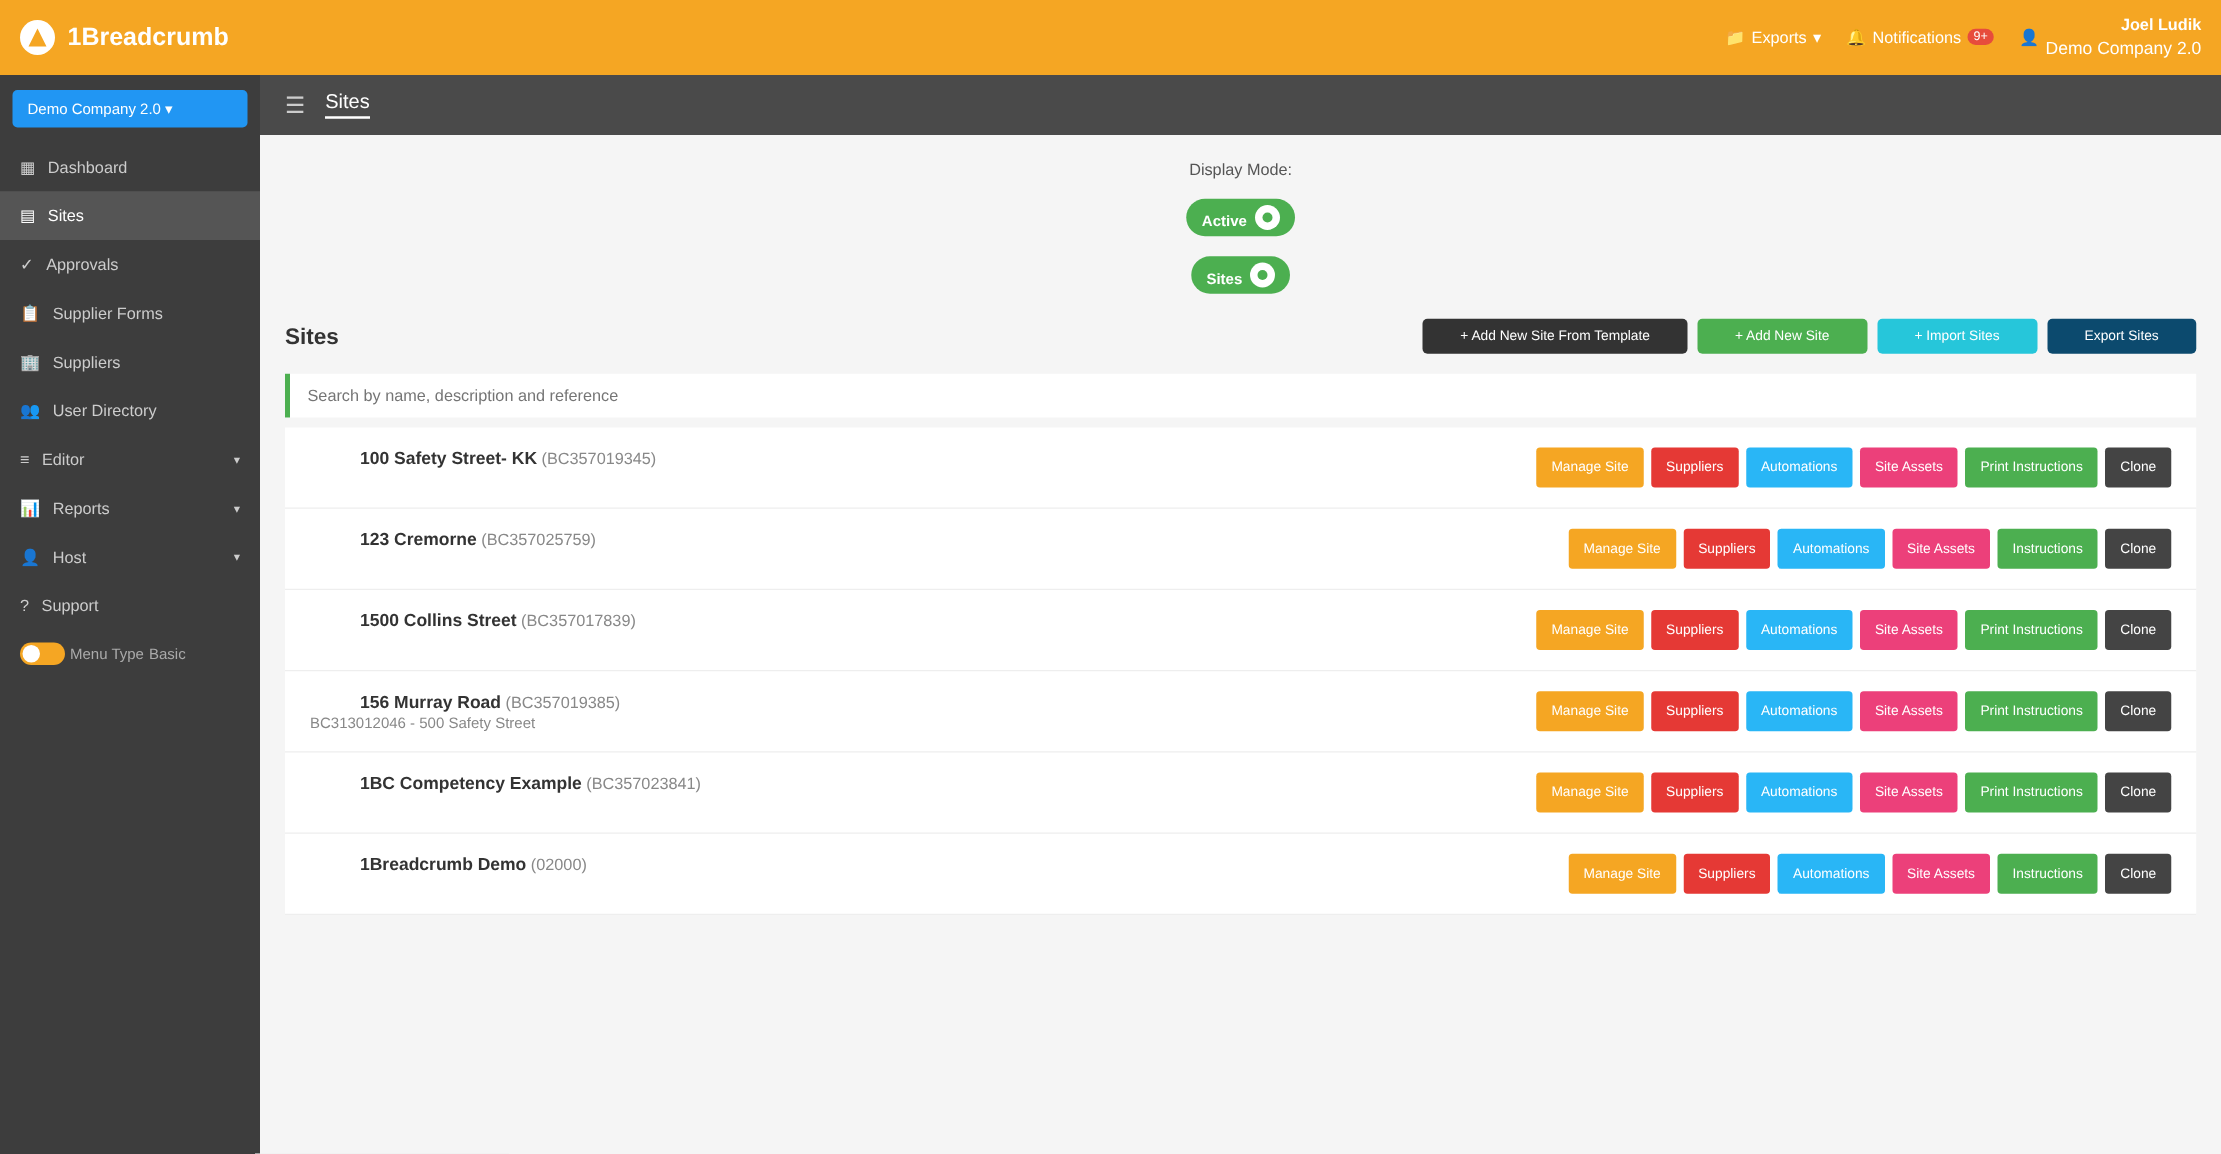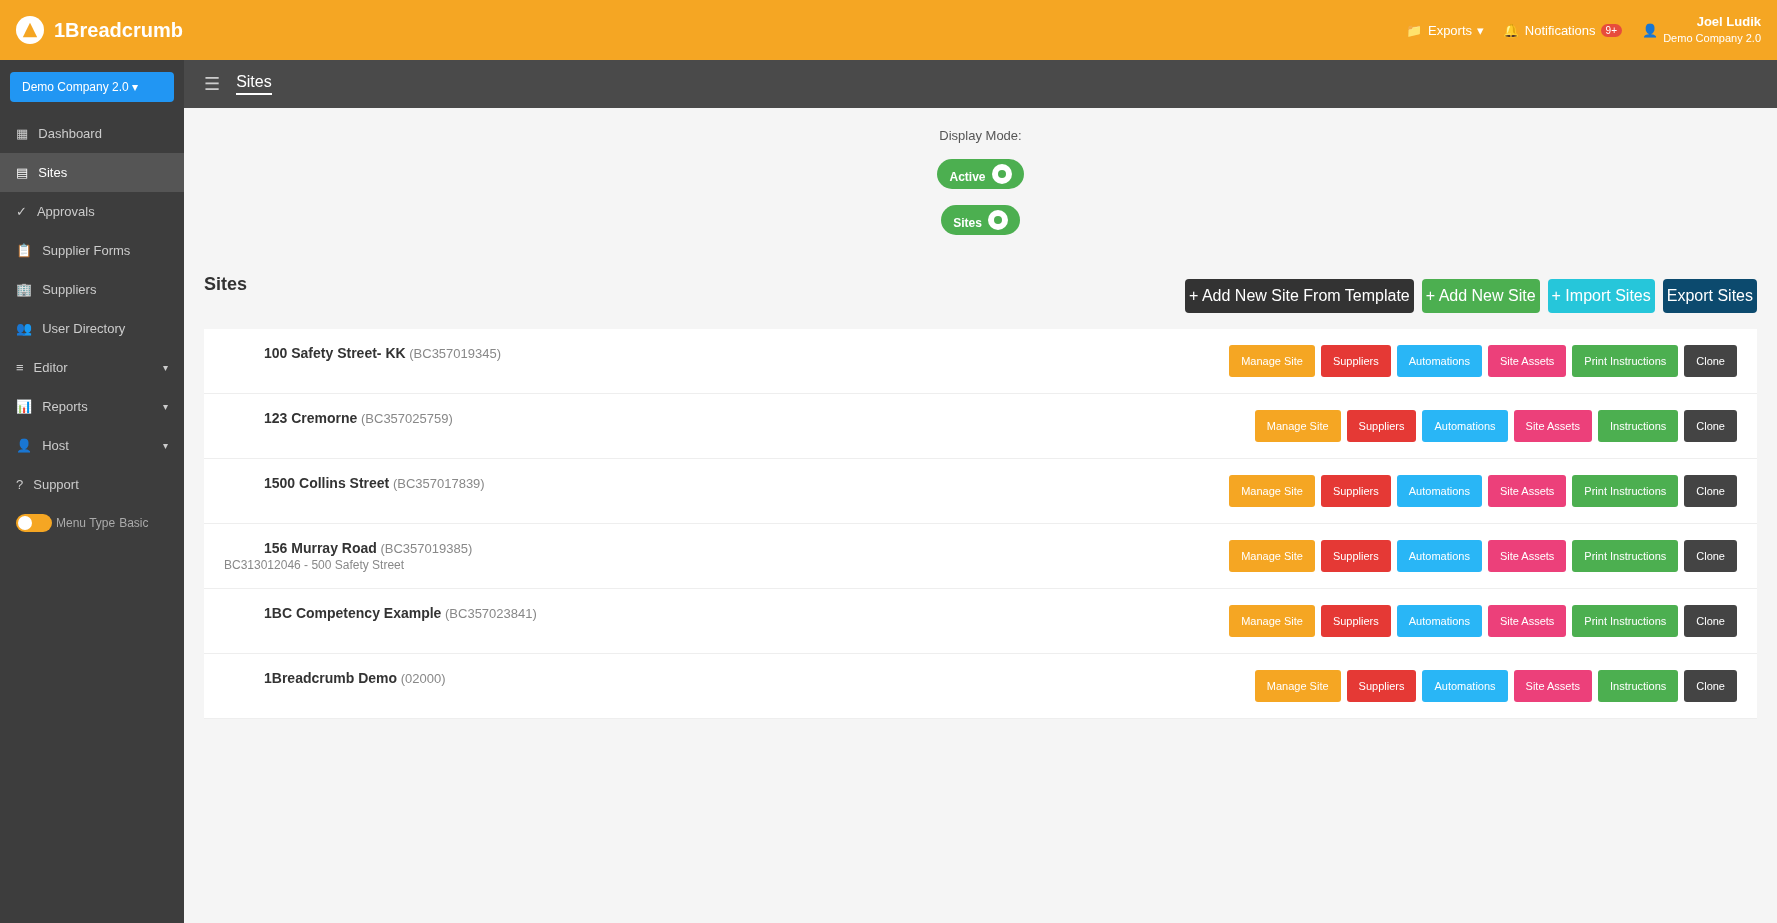--- a/index.html
+++ b/index.html
@@ -17,28 +17,28 @@
     }
     .topnav-left { display: flex; align-items: center; gap: 10px; }
     .topnav-logo { display: flex; align-items: center; gap: 8px; color: white; font-size: 20px; font-weight: bold; }
     .logo-icon { width: 28px; height: 28px; background: white; border-radius: 50%; display: flex; align-items: center; justify-content: center; }
     .logo-icon svg { width: 18px; height: 18px; }
     .topnav-right { display: flex; align-items: center; gap: 20px; color: white; font-size: 13px; }
     .topnav-right-item { display: flex; align-items: center; gap: 5px; cursor: pointer; }
     .notification-badge { background: #e74c3c; color: white; border-radius: 10px; font-size: 10px; padding: 1px 5px; }
     .user-info { text-align: right; line-height: 1.3; }
     .user-name { font-weight: bold; font-size: 13px; }
-    .user-company { font-size: 11px; }
+    .user-company { font-size: 14px; }
 
     
     .main-layout { display: flex; flex: 1; overflow: hidden; }
 
     
     .sidebar {
-      width: 184px;
+      width: 208px;
       background: #3d3d3d;
       display: flex;
       flex-direction: column;
       flex-shrink: 0;
       overflow-y: auto;
     }
     .sidebar-company-btn {
       background: #2196F3;
       color: white;
       border: none;
@@ -114,21 +114,21 @@
       display: flex; align-items: center; justify-content: center;
     }
 
     
     .sites-header {
       display: flex; align-items: center; justify-content: space-between;
       margin-bottom: 16px;
     }
     .sites-title { font-size: 18px; font-weight: bold; color: #333; }
     .header-buttons { display: flex; gap: 8px; }
-    .btn { border: none; border-radius: 4px; padding: 8px 4px; cursor: pointer; font-size: 16px; font-weight: 500; display: flex; align-items: center; gap: 4px; color: white; margin-top: 24px; }
+    .btn { border: none; border-radius: 4px; padding: 8px 30px; cursor: pointer; font-size: 11px; font-weight: 500; display: flex; align-items: center; gap: 4px; color: white; }
     .btn-dark { background: #333; }
     .btn-green { background: #4CAF50; }
     .btn-teal { background: #26C6DA; }
     .btn-red { background: #0c4a6e; }
 
     
     .search-bar {
       border: none; border-left: 4px solid #4CAF50; background: white;
       padding: 10px 14px; font-size: 13px; width: 100%; outline: none;
       margin-bottom: 0; color: #aaa;
@@ -280,20 +280,23 @@
       <div class="sites-header">
         <span class="sites-title">Sites</span>
         <div class="header-buttons">
           <button class="btn btn-dark">+ Add New Site From Template</button>
           <button class="btn btn-green">+ Add New Site</button>
           <button class="btn btn-teal">+ Import Sites</button>
           <button class="btn btn-red">Export Sites</button>
         </div>
       </div>
 
+      <div class="search-wrapper">
+        <input class="search-bar" type="text" placeholder="Search by name, description and reference" style="">
+      </div>
 
       <div class="site-list" id="site-list-container">
       <div class="site-item">
             <div class="site-item-top">
               <div><span class="site-name">100 Safety Street- KK</span><span class="site-code"> (BC357019345)</span></div>
               <div class="site-actions">
                 <button class="action-btn ab-orange">Manage Site</button>
                 <button class="action-btn ab-red">Suppliers</button>
                 <button class="action-btn ab-blue">Automations</button>
                 <button class="action-btn ab-pink">Site Assets</button>

